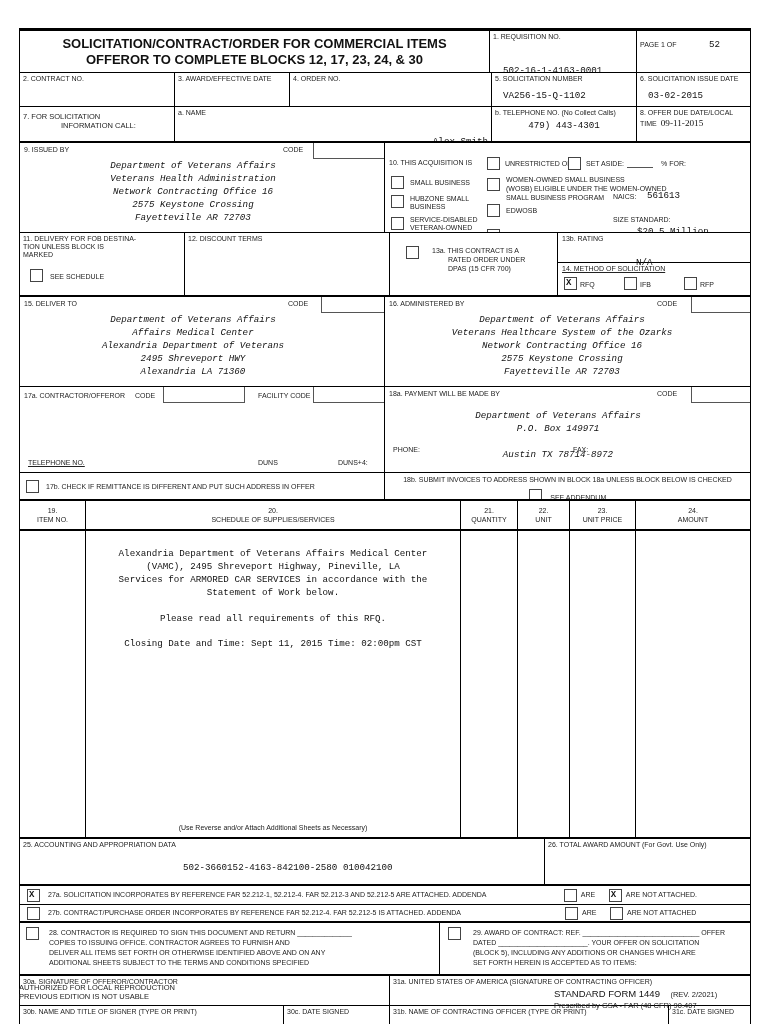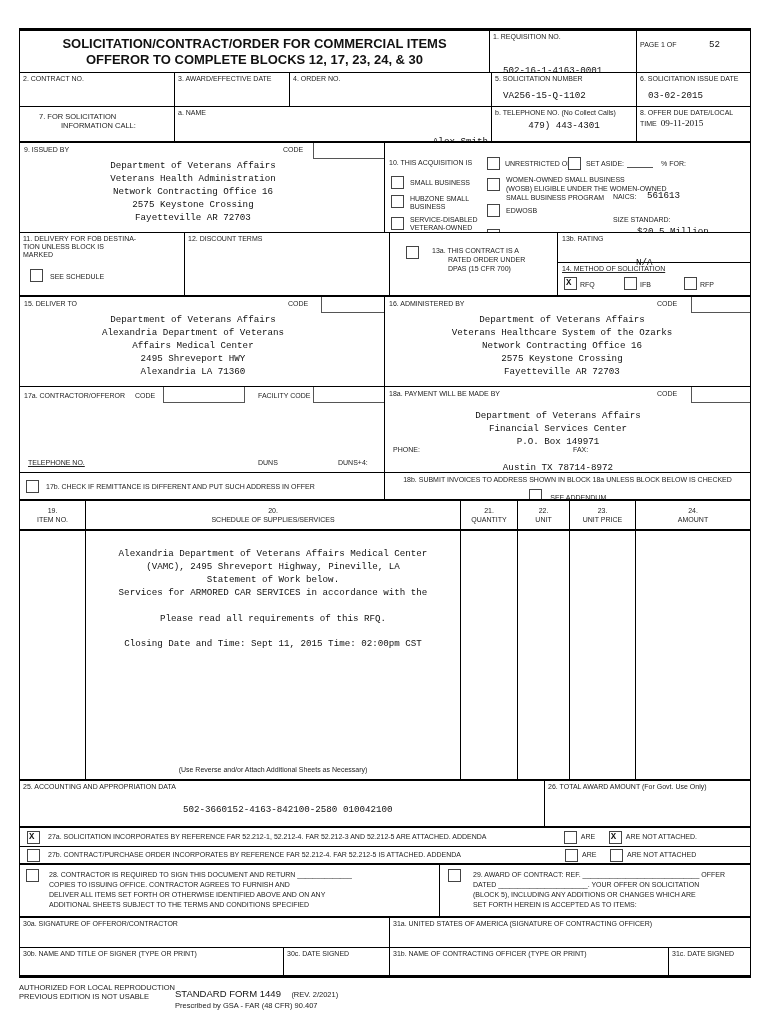--- a/index.html
+++ b/index.html
@@ -9,31 +9,31 @@
         border-left:1px solid #000;border-right:1px solid #000;border-top:3px solid #000;}
   .r{display:flex;border-bottom:1px solid #000;box-sizing:border-box;}
   .r.thick{border-bottom-width:2px;}
   .c{position:relative;box-sizing:border-box;border-right:1px solid #000;padding:2px 3px;overflow:hidden;}
   .c.last{border-right:none;}
   .lbl{font-size:7px;line-height:8px;color:#222;}
   .lbl2{font-size:7.5px;line-height:9px;color:#222;}
   .mono{font-family:"Liberation Mono","DejaVu Sans Mono",monospace;font-size:9.2px;line-height:13px;color:#111;}
   .title{font-weight:bold;font-size:13px;line-height:16px;text-align:center;color:#111;}
   .addr{text-align:center;}
-  .addr div{min-height:13px;}
+  .addr div{min-height:13px;font-style:italic;}
   .cb{position:relative;display:inline-block;width:11px;height:11px;border:1px solid #444;
       background:#fff;vertical-align:middle;flex:none;}
   .cb .cbx{position:absolute;left:1px;top:0px;font:bold 9px "Liberation Mono",monospace;color:#111;}
   .codebox{position:absolute;border:1px solid #555;background:#fff;height:15px;}
   .abs{position:absolute;}
   .th{display:flex;flex-direction:column;align-items:center;justify-content:center;height:100%;
       text-align:center;font-size:7px;line-height:9px;}
   .schedline{min-height:12.5px;text-align:center;}
   .uline{display:inline-block;border-bottom:1px solid #555;height:8px;vertical-align:bottom;}
-  .footer{position:absolute;left:19px;top:983px;width:730px;display:flex;}
+  .footer{position:absolute;left:19px;top:983px;width:730px;display:flex;justify-content:space-between;}
 </style>
 </head>
 <body>
 
 <div class="page">
 <div class="form">
 
   <div class="r" style="height:42px;">
     <div class="c" style="width:470px;display:flex;flex-direction:column;justify-content:center;">
       <div class="title">SOLICITATION/CONTRACT/ORDER FOR COMMERCIAL ITEMS</div>
@@ -64,21 +64,21 @@
       <div class="mono" style="margin-top:6px;margin-left:8px;">VA256-15-Q-1102</div>
     </div>
     <div class="c last" style="width:113px;">
       <div class="lbl">6. SOLICITATION ISSUE DATE</div>
       <div class="mono" style="margin-top:6px;margin-left:8px;">03-02-2015</div>
     </div>
   </div>
 
   <div class="r thick" style="height:36px;">
     <div class="c" style="width:155px;">
-      <div class="lbl2" style="margin-top:3px;margin-left:16px;">7. FOR SOLICITATION</div>
+      <div class="lbl2" style="margin-top:3px;">7. FOR SOLICITATION</div>
       <div class="lbl2" style="margin-left:6px;padding-left:32px;">INFORMATION CALL:</div>
     </div>
     <div class="c" style="width:317px;">
       <div class="lbl">a. NAME</div>
       <div class="mono" style="text-align:right;margin-top:18px;">Alex Smith</div>
     </div>
     <div class="c" style="width:145px;">
       <div class="lbl">b. TELEPHONE NO. (No Collect Calls)</div>
       <div class="mono" style="text-align:center;margin-top:2px;">479) 443-4301</div>
     </div>
@@ -176,22 +176,22 @@
     </div>
   </div>
 
   <div class="r" style="height:90px;">
     <div class="c" style="width:365px;">
       <span class="lbl abs" style="left:4px;top:3px;">15. DELIVER TO</span>
       <span class="lbl abs" style="left:268px;top:3px;">CODE</span>
       <span class="codebox" style="right:0;top:0;width:62px;border-top:none;border-right:none;"></span>
       <div class="mono addr" style="margin-top:14px;width:340px;">
         <div>Department of Veterans Affairs</div>
+        <div>Affairs Medical Center</div>
         <div>Alexandria Department of Veterans</div>
-        <div>Affairs Medical Center</div>
         <div>2495 Shreveport HWY</div>
         <div>Alexandria LA 71360</div>
       </div>
     </div>
     <div class="c last" style="width:365px;">
       <span class="lbl abs" style="left:4px;top:3px;">16. ADMINISTERED BY</span>
       <span class="lbl abs" style="left:272px;top:3px;">CODE</span>
       <span class="codebox" style="right:0;top:0;width:58px;border-top:none;border-right:none;"></span>
       <div class="mono addr" style="margin-top:14px;width:348px;">
         <div>Department of Veterans Affairs</div>
@@ -213,21 +213,20 @@
       <span class="lbl abs" style="left:8px;bottom:5px;text-decoration:underline;">TELEPHONE NO.</span>
       <span class="lbl abs" style="left:238px;bottom:5px;">DUNS</span>
       <span class="lbl abs" style="left:318px;bottom:5px;">DUNS+4:</span>
     </div>
     <div class="c last" style="width:365px;">
       <span class="lbl abs" style="left:4px;top:3px;">18a. PAYMENT WILL BE MADE BY</span>
       <span class="lbl abs" style="left:272px;top:3px;">CODE</span>
       <span class="codebox" style="right:0;top:0;width:58px;border-top:none;border-right:none;"></span>
       <div class="mono addr" style="margin-top:20px;width:340px;">
         <div>Department of Veterans Affairs</div>
-        <div>Financial Services Center</div>
         <div>P.O. Box 149971</div>
         <div></div>
         <div>Austin TX 78714-8972</div>
       </div>
       <span class="lbl abs" style="left:8px;bottom:18px;">PHONE:</span>
       <span class="lbl abs" style="left:188px;bottom:18px;">FAX:</span>
     </div>
   </div>
 
   <div class="r thick" style="height:28px;">
@@ -276,28 +275,28 @@
           </div>
     </div>
     <div class="c last" style="width:114px;padding:0;">
       <div class="th">
             <div>24.</div>
             <div>AMOUNT</div>
           </div>
     </div>
   </div>
 
-  <div class="r thick" style="height:250px;">
+  <div class="r thick" style="height:308px;">
     <div class="c" style="width:66px;"></div>
     <div class="c" style="width:375px;">
       <div class="mono" style="padding-top:14px;">
         <div class="schedline">Alexandria Department of Veterans Affairs Medical Center</div>
         <div class="schedline">(VAMC), 2495 Shreveport Highway, Pineville, LA</div>
+        <div class="schedline">Services for ARMORED CAR SERVICES in accordance with the</div>
         <div class="schedline">Statement of Work below.</div>
-        <div class="schedline">Services for ARMORED CAR SERVICES in accordance with the</div>
         <div class="schedline"></div>
         <div class="schedline">Please read all requirements of this RFQ.</div>
         <div class="schedline"></div>
         <div class="schedline">Closing Date and Time: Sept 11, 2015 Time: 02:00pm CST</div>
       </div>
       <div class="lbl abs" style="left:0;right:0;bottom:5px;text-align:center;">(Use Reverse and/or Attach Additional Sheets as Necessary)</div>
     </div>
     <div class="c" style="width:57px;"></div>
     <div class="c" style="width:52px;"></div>
     <div class="c" style="width:66px;"></div>

